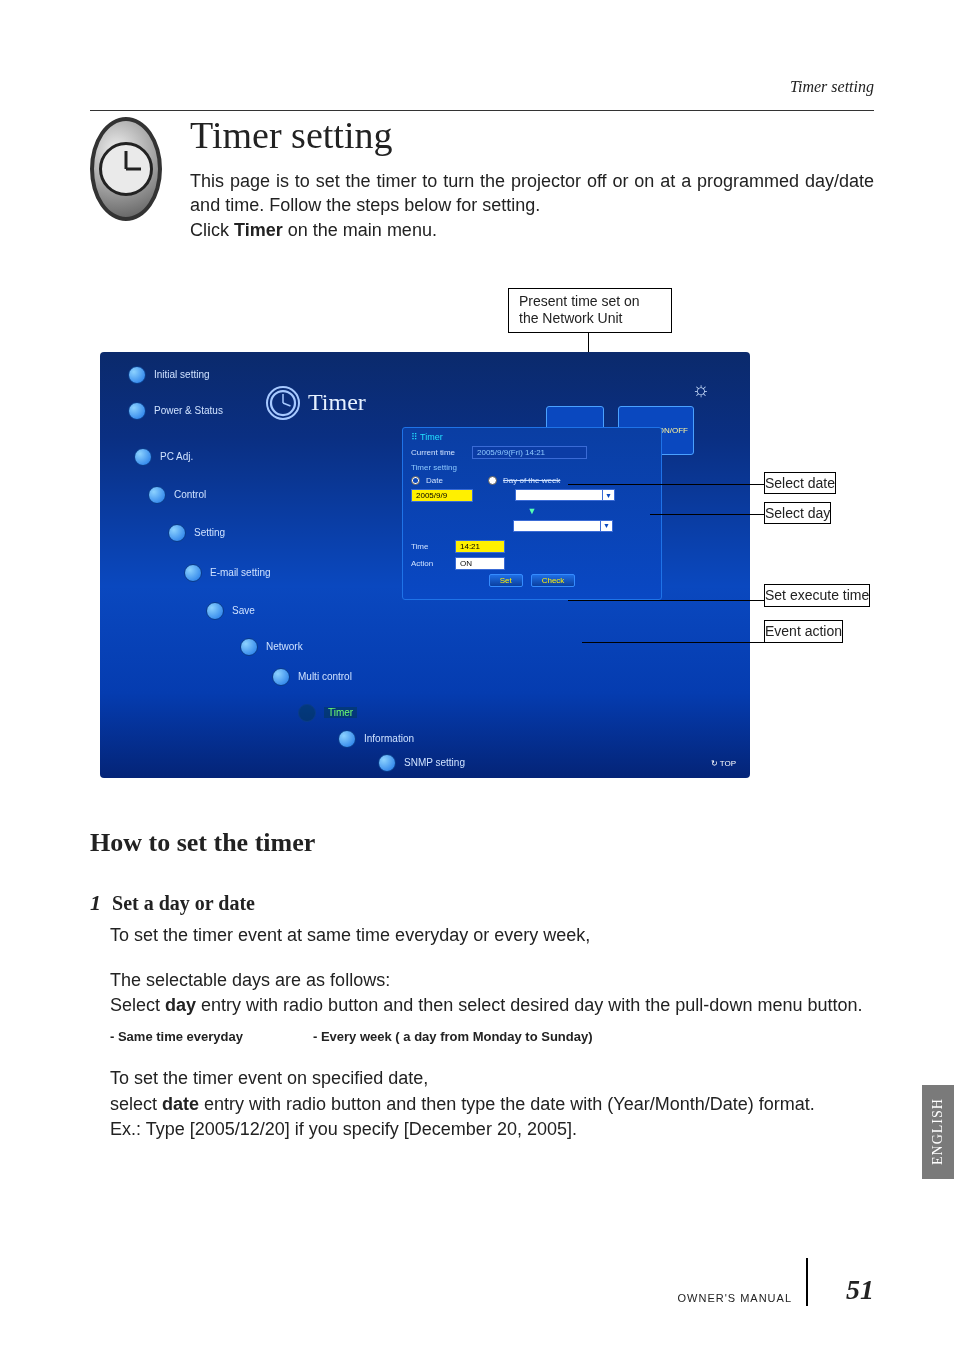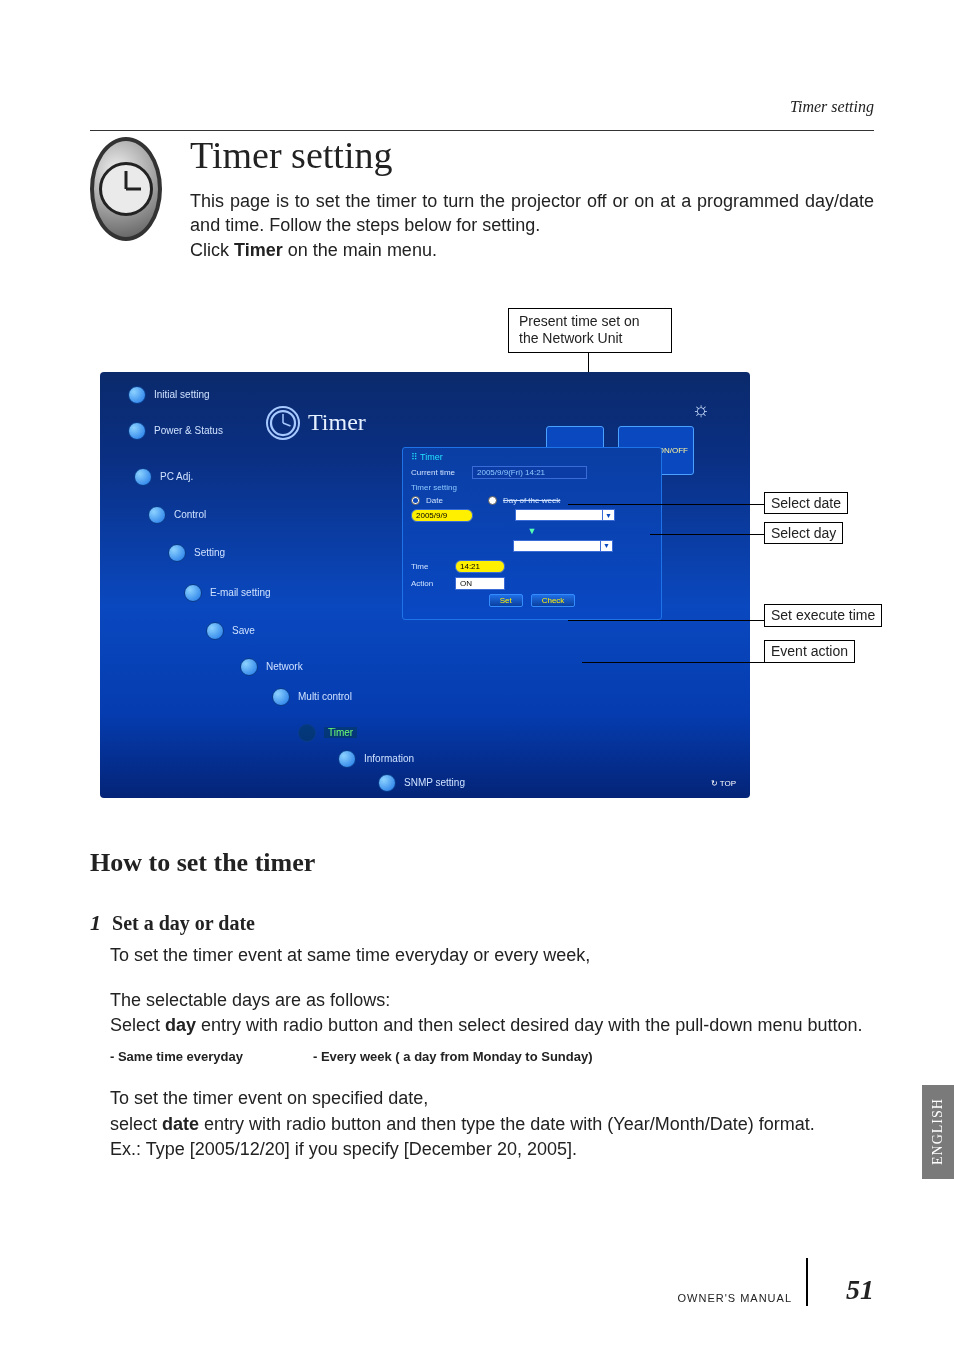--- a/index.html
+++ b/index.html
@@ -7,21 +7,20 @@
     width: 954px;
     height: 1350px;
     background: #fff;
     font-family: Arial, Helvetica, sans-serif;
     color: #222;
     position: relative;
   }
   .page {
     padding: 78px 80px 40px 90px;
     position: relative;
-    margin-top: 20px;
   }
   .hdr-line {
     border-top: 1px solid #333;
     margin-bottom: 2px;
   }
   .hdr-right {
     text-align: right;
     font-style: italic;
     font-family: Georgia, serif;
     font-size: 16px;
@@ -129,21 +128,21 @@
     padding:4px 8px 8px 8px;
   }
   .panel-head { color:#23e1ff; font-size:9px; margin-bottom:4px; }
   .panel-row { display:flex; align-items:center; gap:6px; margin:4px 0; }
   .panel-label { color:#cfe2ff; font-size:8px; width:55px; }
   .val-box {
     background:#ffffff; color:#0a0a0a;
     font-size:8px; padding:1px 4px; min-width:50px;
     border:1px solid #3a6bd6;
   }
-  .val-box.yellow { background:#fff000; color:#000;border-radius:6px; }
+  .val-box.yellow { background:#fff000; color:#000; }
   .val-box.blue { background:#0b3ca5; color:#8ec9ff; }
   .radio { width:9px;height:9px;border-radius:50%;background:#fff;border:1px solid #555;display:inline-block; }
   .radio.on::after { content:""; display:block; width:5px;height:5px;background:#0a48bf;border-radius:50%; margin:1px auto; }
   .dd {
     width:100px; height:12px;
     background:#fff; border:1px solid #3a6bd6;
     position:relative;
   }
   .dd .arrow {
     position:absolute; right:0;top:0;width:12px;height:100%;
@@ -169,21 +168,21 @@
     right:40px; top:26px;
     color:#cde1ff;
     font-size:20px;
   }
 
   .side-callout {
     position:absolute;
     border:1px solid #000;
     background:#fff;
     font-size:14px;
-    padding:2px 6px;
+    padding:2px 0;
     white-space:nowrap;
   }
 
   .section-h {
     font-family: Georgia, serif;
     font-size: 26px;
     margin: 40px 0 30px 0;
   }
   .step {
     font-size:18px;

